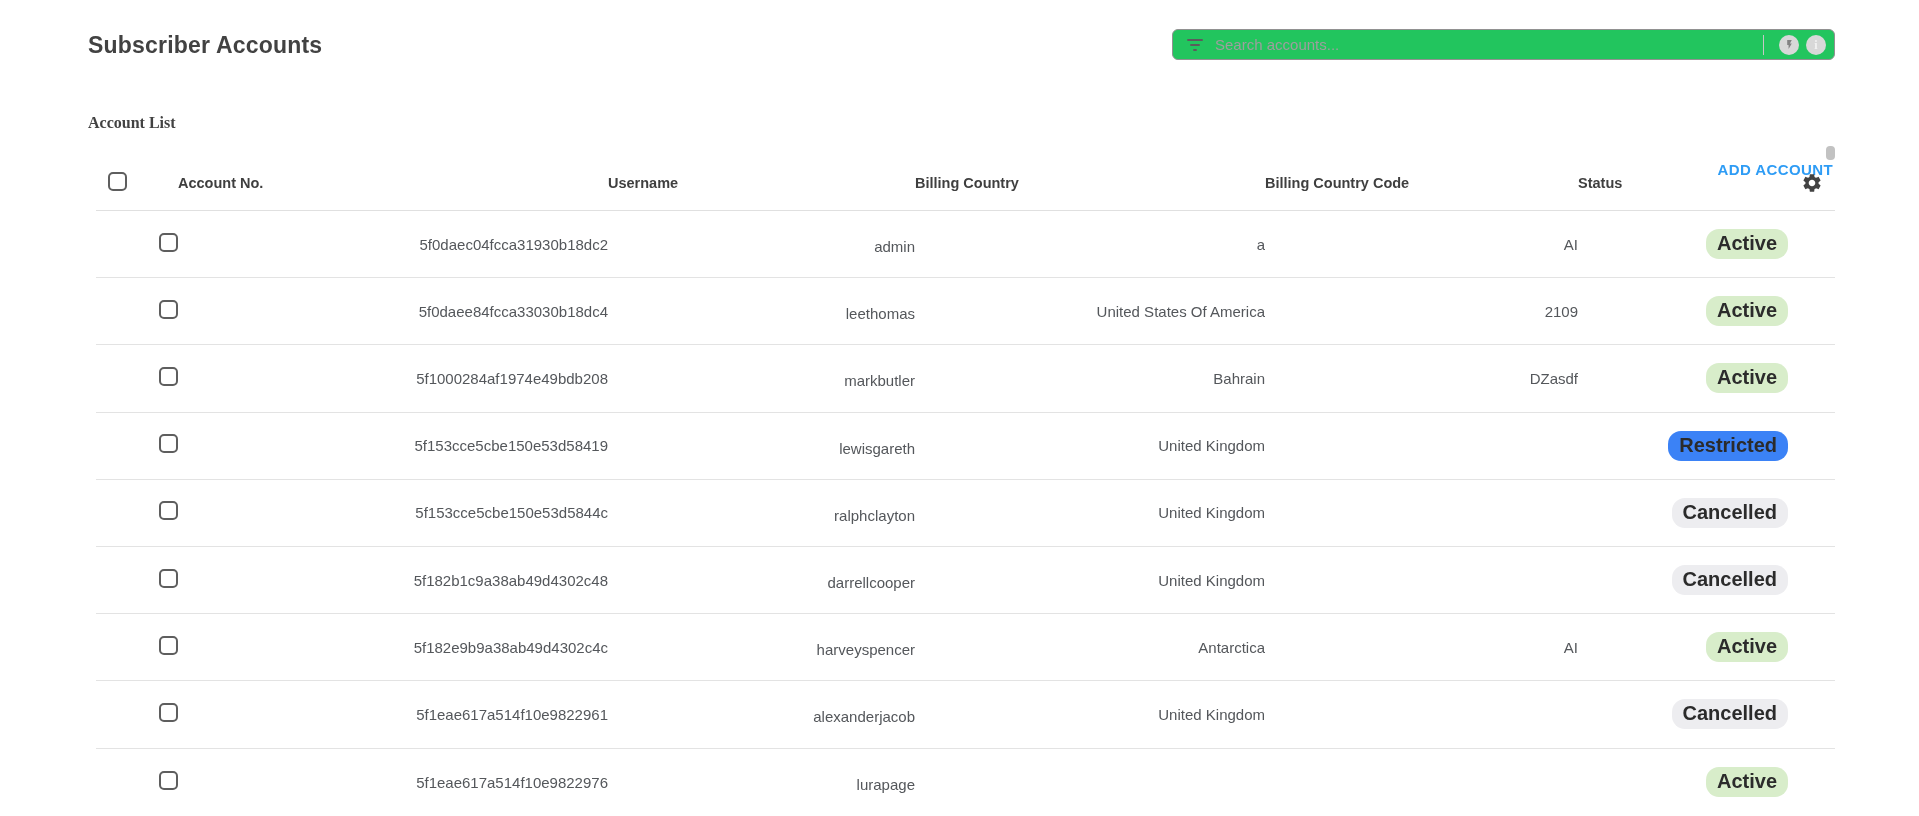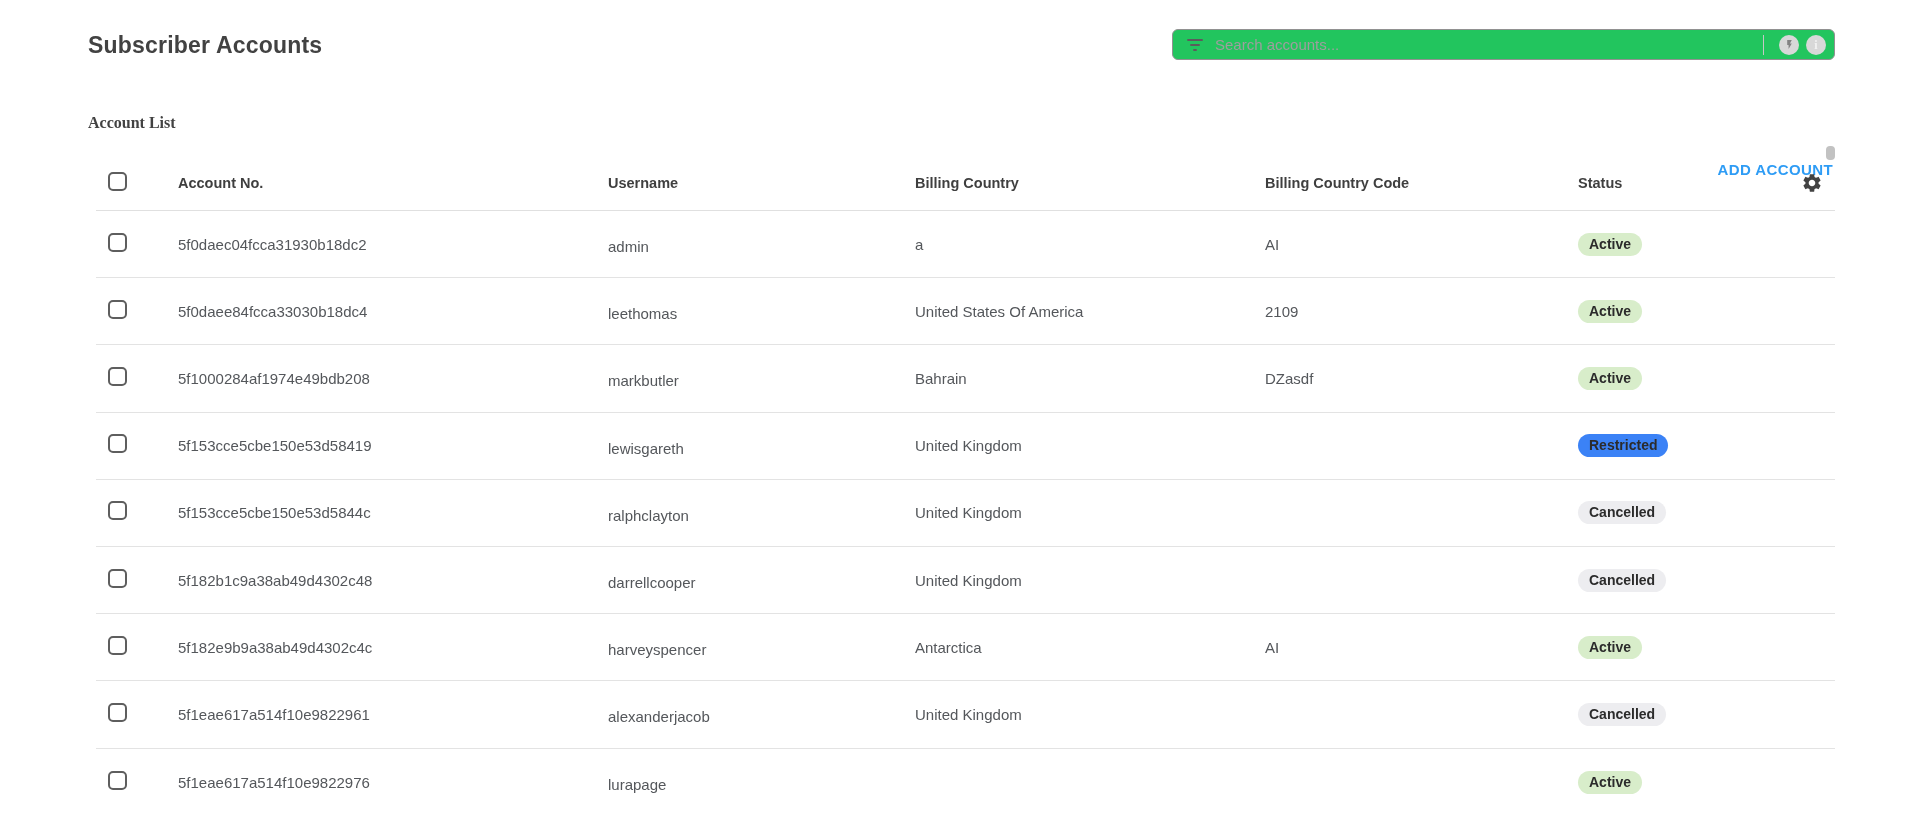--- a/index.html
+++ b/index.html
@@ -37,39 +37,39 @@
     font-weight: 600; letter-spacing: 0.4px; cursor: pointer; margin-top: 43px; }
   .scroll-thumb { position: absolute; left: 1826px; top: 146px; width: 9px; height: 14px;
     background: #c2c2c2; border-radius: 4px; }
 
   
   .table { position: absolute; left: 96px; top: 156px; width: 1739px; }
   .thead { display: flex; align-items: center; height: 55px;
     border-bottom: 1px solid #e0e0e0; }
   .th { font-size: 14.5px; font-weight: 700; color: #3f3f3f; }
   .row { display: flex; align-items: center; height: 67.2px;
-    border-bottom: 1px solid #e3e3e3; cursor: pointer; }
+    border-bottom: 1px solid #e3e3e3; cursor: pointer; text-align: right; }
   .row:last-child { border-bottom: none; }
   .cell { font-size: 15px; color: #54575b; overflow: hidden; white-space: nowrap; }
 
   .col-cb      { width: 82px;  padding-left: 12px; flex-shrink: 0; }
   .col-account { width: 430px; flex-shrink: 0; }
   .col-user    { width: 307px; flex-shrink: 0; }
   .col-country { width: 350px; flex-shrink: 0; }
   .col-code    { width: 313px; flex-shrink: 0; }
   .col-status  { width: 210px; flex-shrink: 0; }
   .col-gear    { flex: 1; display: flex; justify-content: center; }
 
   .cell.col-user { padding-top: 5px; }
 
   .checkbox { width: 19px; height: 19px; border: 2px solid #5e5e5e; border-radius: 5px;
     background: #fff; display: inline-block; cursor: pointer; }
 
   .badge { display: inline-block; padding: 3px 11px 4px; border-radius: 13px;
-    font-size: 14px; font-weight: 600; color: #2b2b2b; }
+    font-size: 20px; font-weight: 600; color: #2b2b2b; }
 
   .gear-btn { cursor: pointer; width: 22px; height: 22px; }
   .gear-btn svg { display: block; }
 </style>
 </head>
 <body>
 
 <div class="page">
 
   <div class="page-title">Subscriber Accounts</div>

